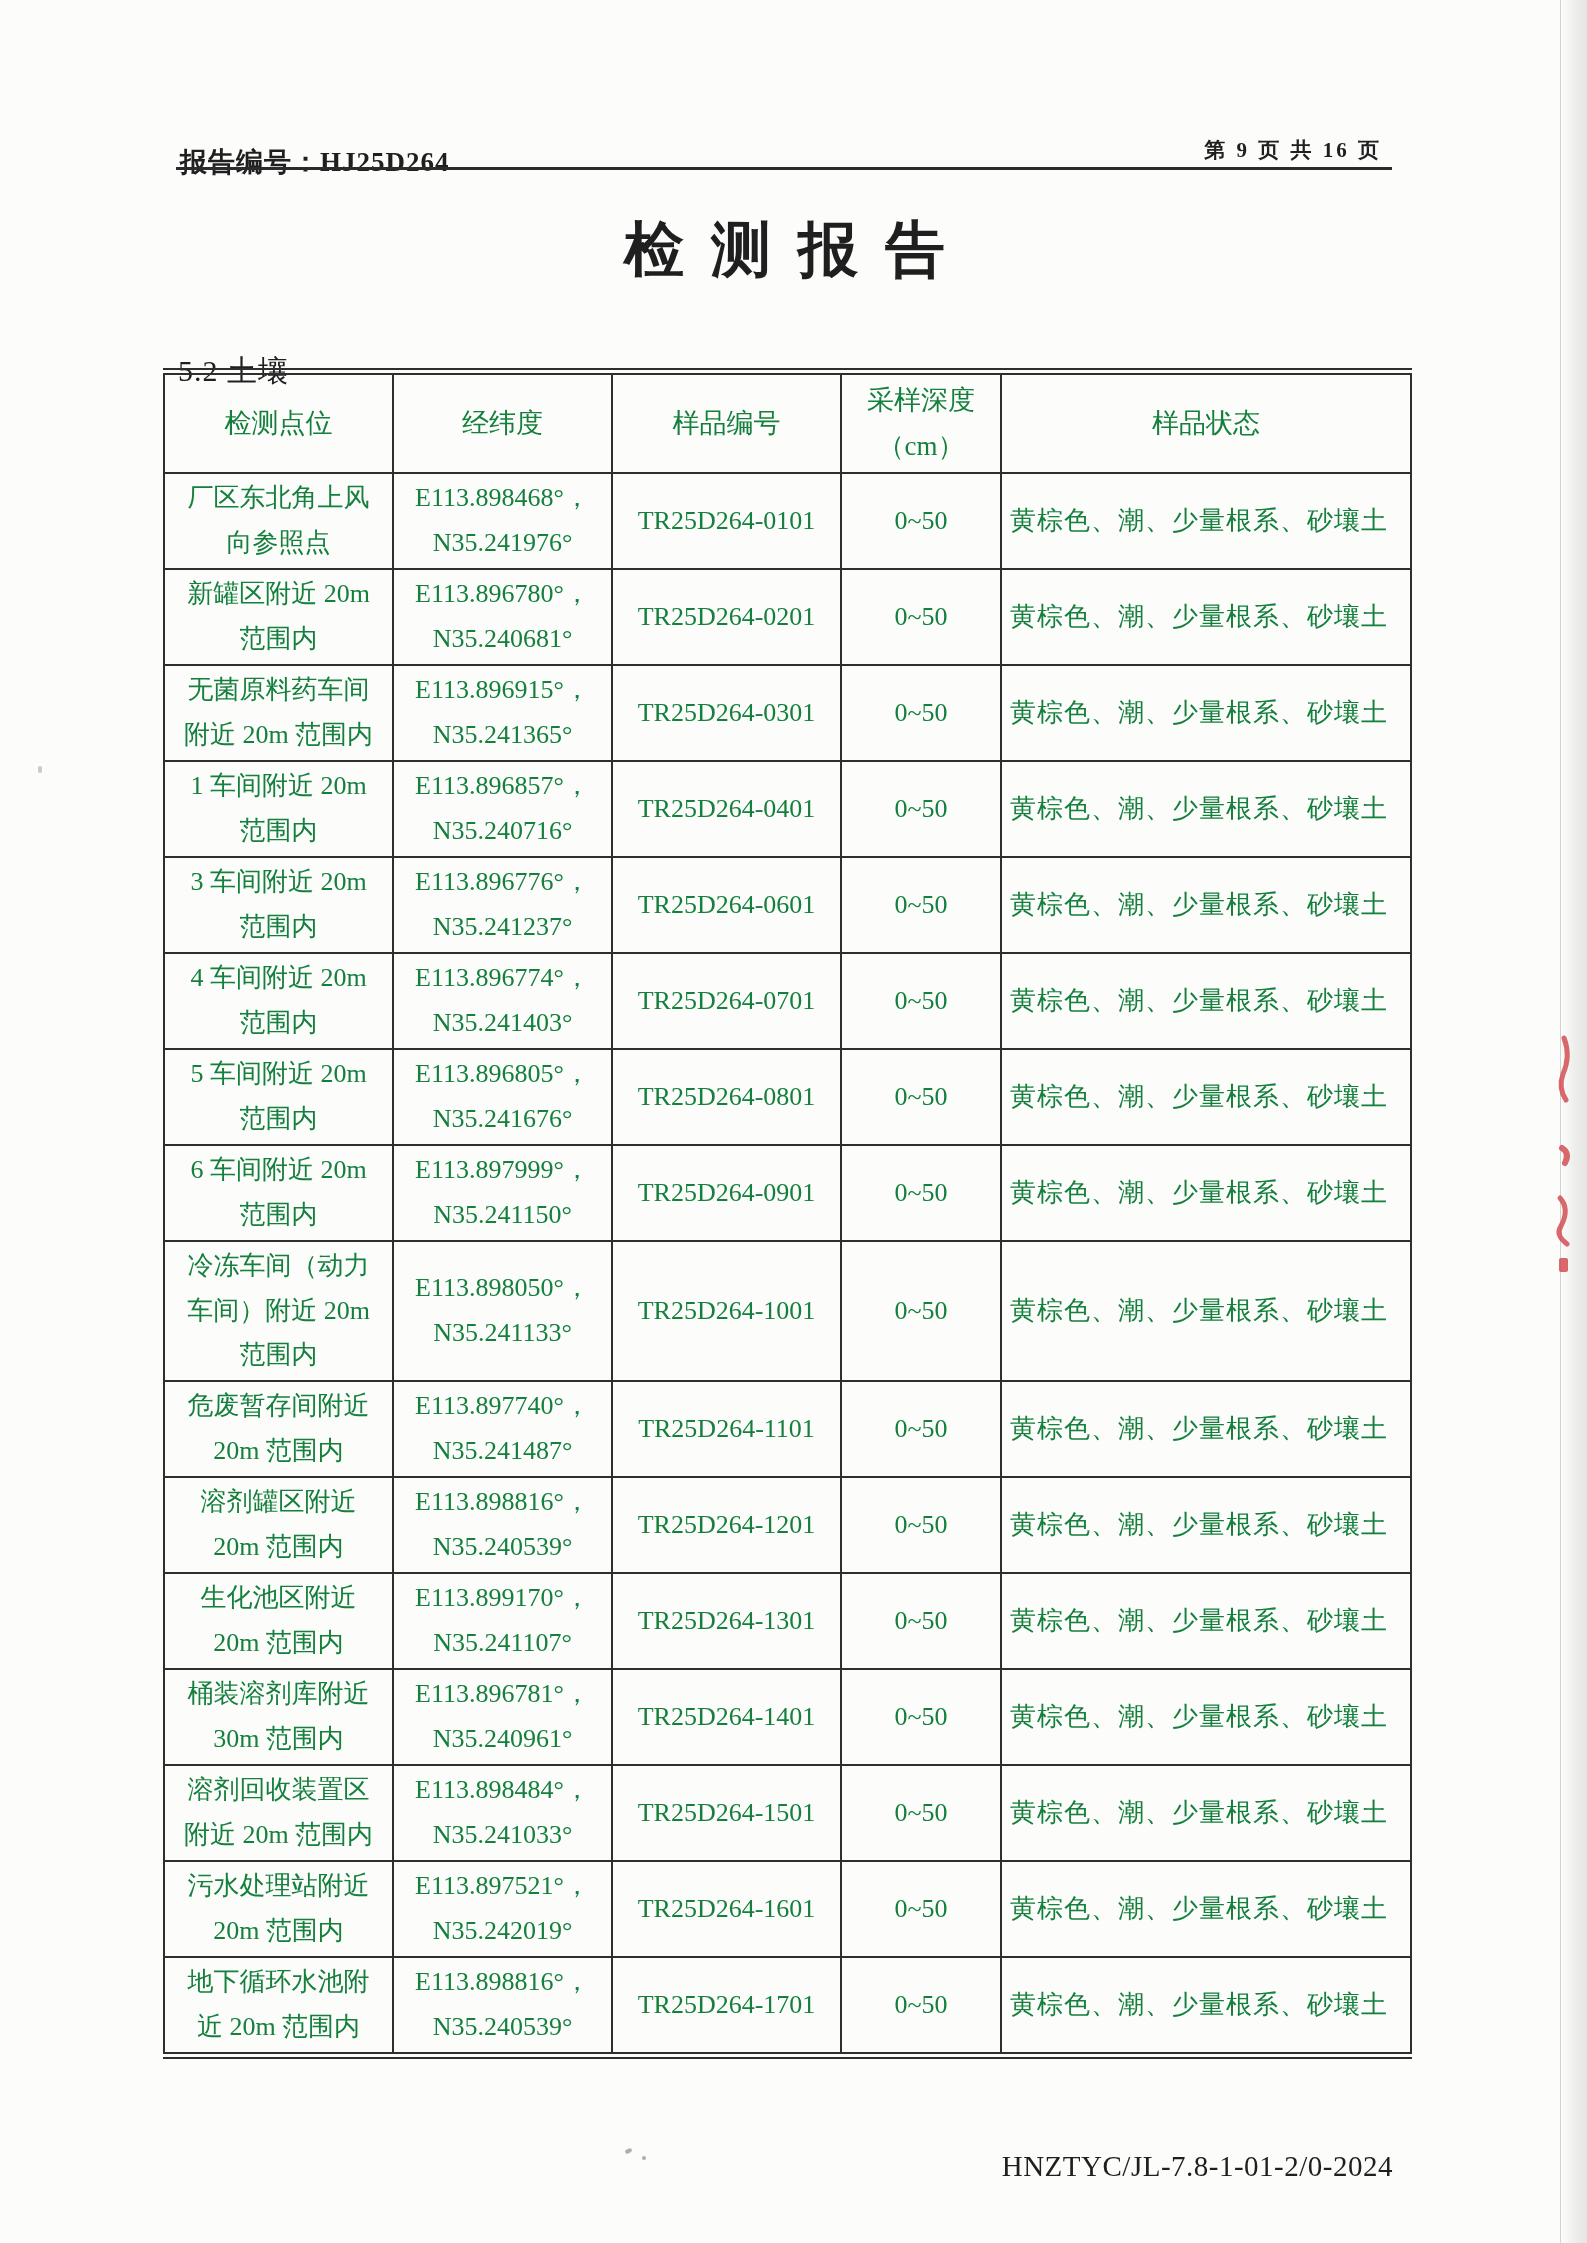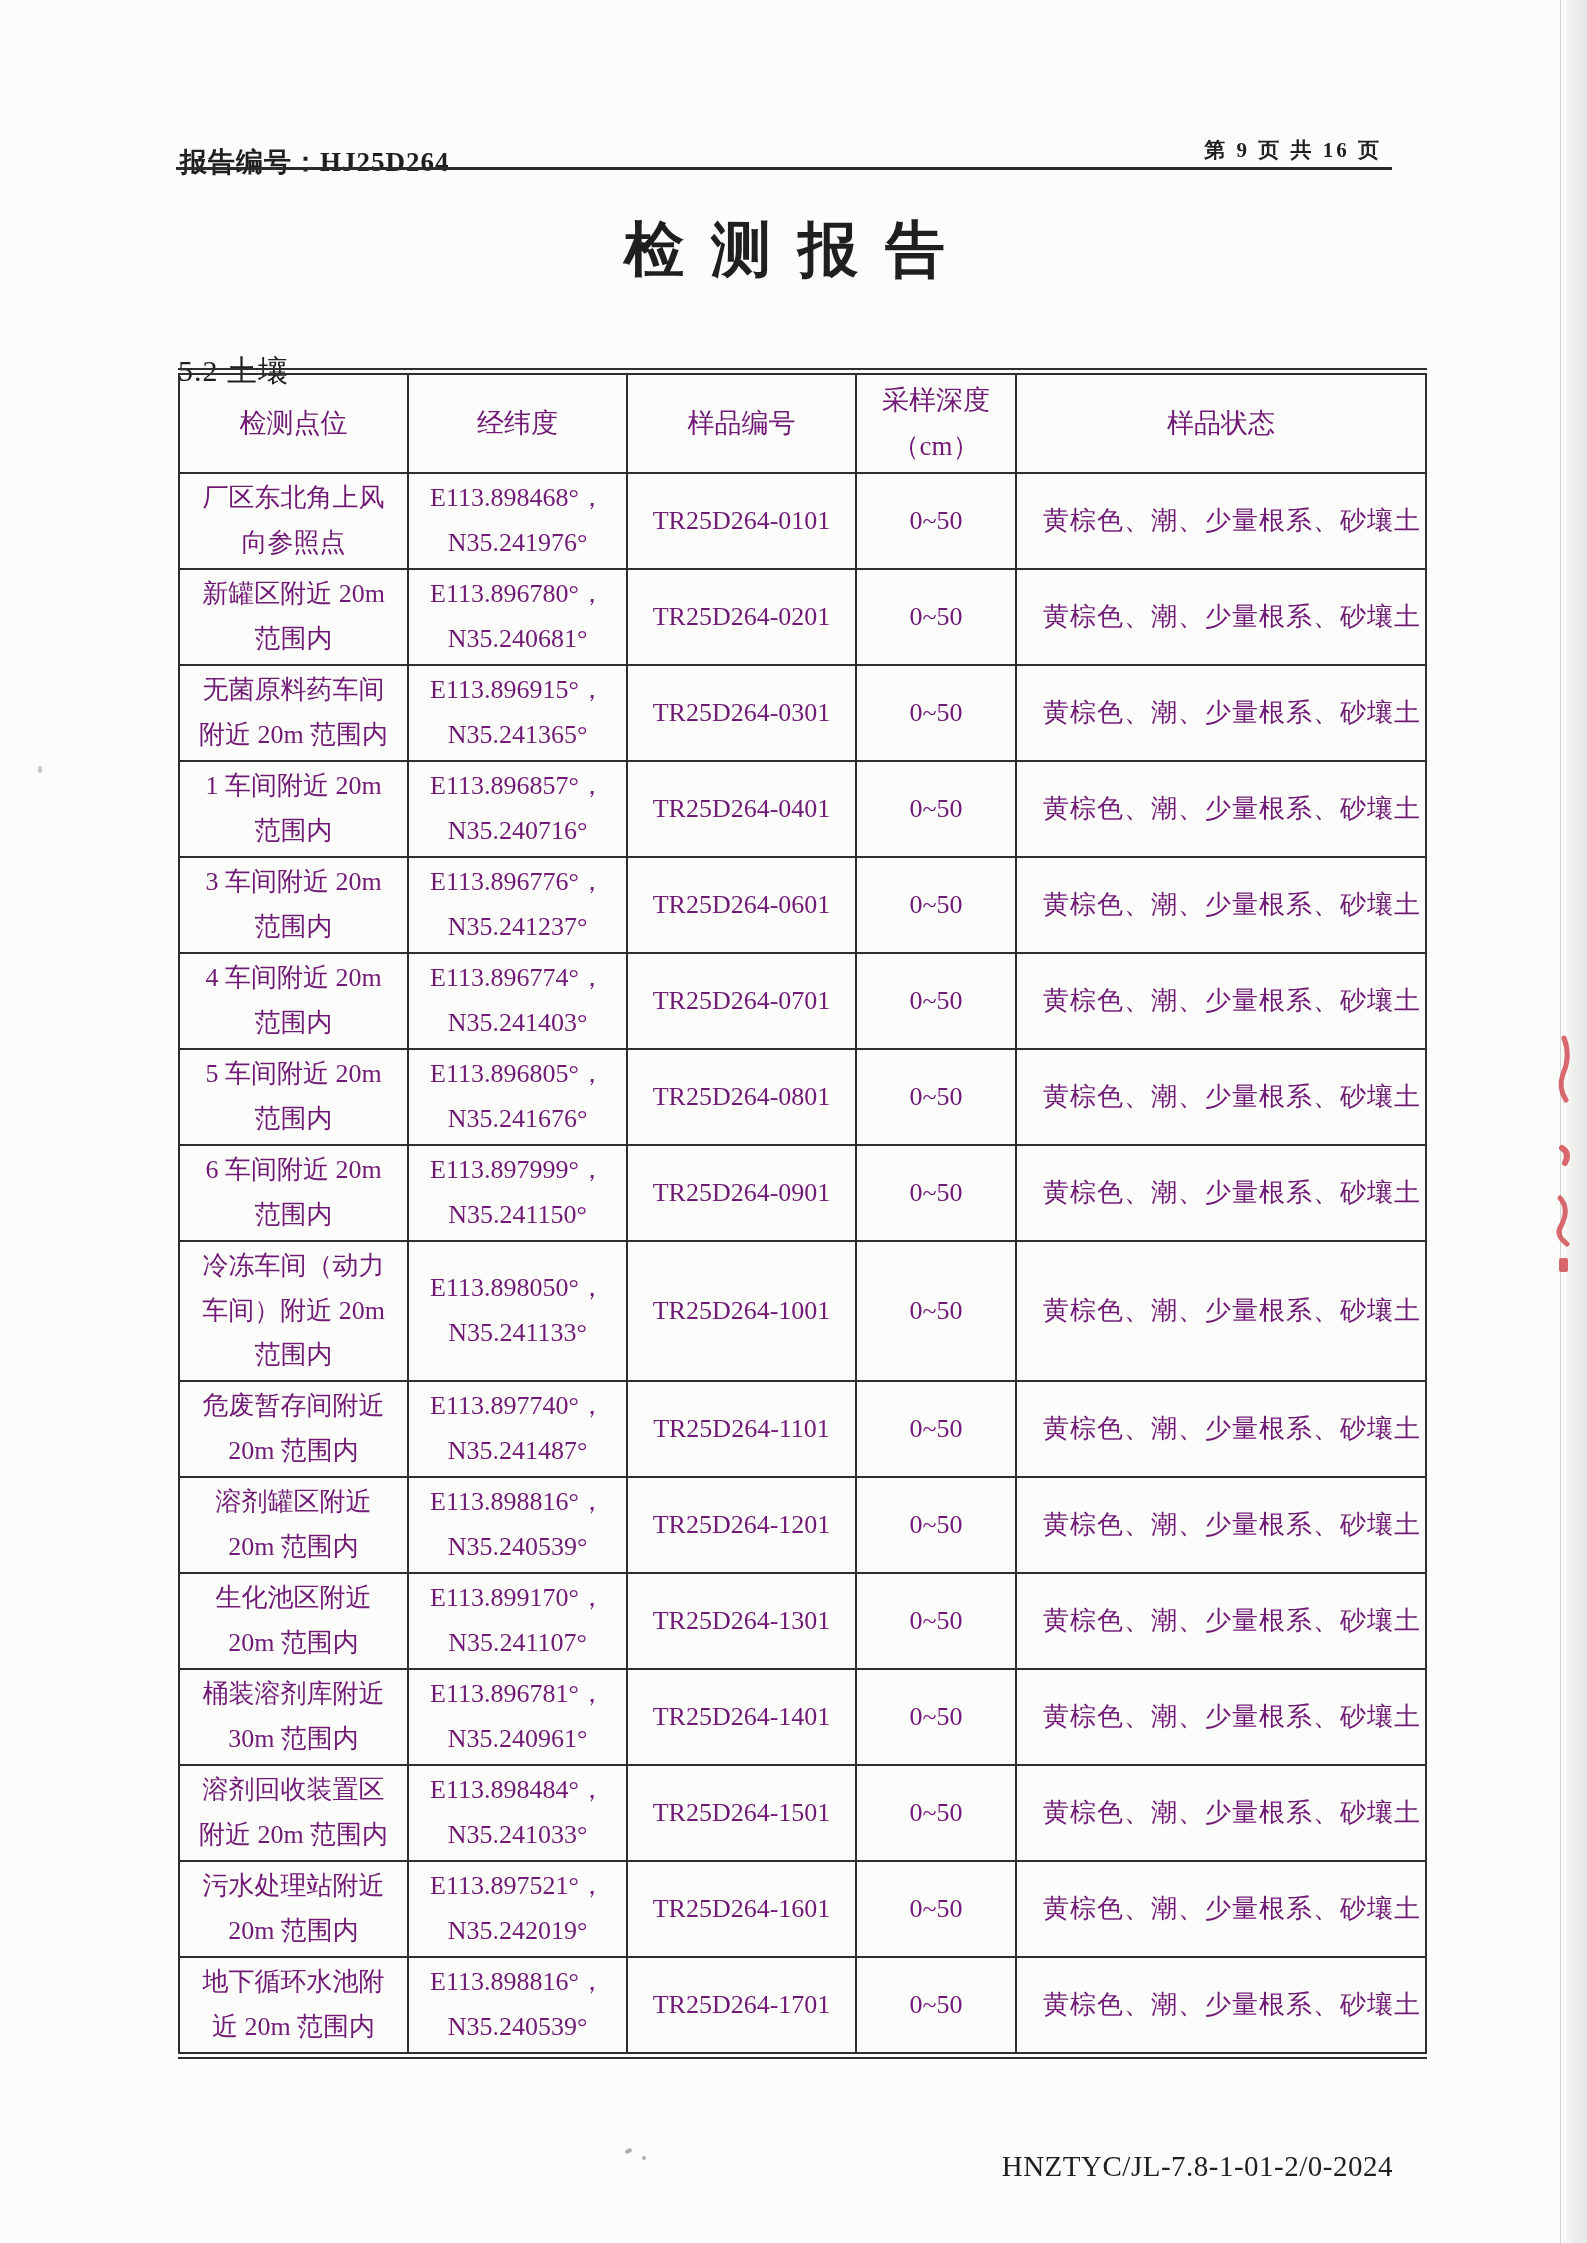--- a/index.html
+++ b/index.html
@@ -33,41 +33,41 @@
     text-align:center;
     font-size:60px; font-weight:bold; letter-spacing:6px;
     white-space:nowrap;
   }
   .section-heading {
     position:absolute; left:178px; top:320px;
     font-size:30px; letter-spacing:1px;margin-top:31px;
   }
   
   .soil-table {
-    position:absolute; left:178px; top:368px;
+    position:absolute; left:163px; top:368px;
     width:1247px;
     border-collapse:collapse;
     table-layout:fixed;
     font-size:26px;
-    color:#701a75;
+    color:#15803d;
   }
   .soil-table th, .soil-table td {
     border:2px solid #2e2e2e;
     text-align:center;
     vertical-align:middle;
     padding:2px 4px;
     line-height:1.72;
     font-weight:normal;
   }
   .soil-table { border-top:7px double #2e2e2e; border-bottom:7px double #2e2e2e; }
   .soil-table thead th { height:92px; font-size:27px; white-space:pre-line; }
   .soil-table tbody td { height:90px; }
   .soil-table tbody tr.tall td { height:126px; }
   .col-location, .col-coordinates { white-space:pre-line; }
-  .soil-table td.col-status { text-align:left; padding-left:26px; letter-spacing:1px; }
+  .soil-table td.col-status { text-align:left; padding-left:8px; letter-spacing:1px; }
   
   .footer-code {
     position:absolute; top:2150px; right:194px;
     font-size:29px; font-weight:normal; letter-spacing:0.5px;
     white-space:nowrap;
   }
   
   .scan-edge {
     position:absolute; top:0; right:0; width:26px; height:2243px;
     background:linear-gradient(to right, rgba(0,0,0,0) 0%, rgba(110,110,100,0.10) 55%, rgba(110,110,100,0.16) 100%);

